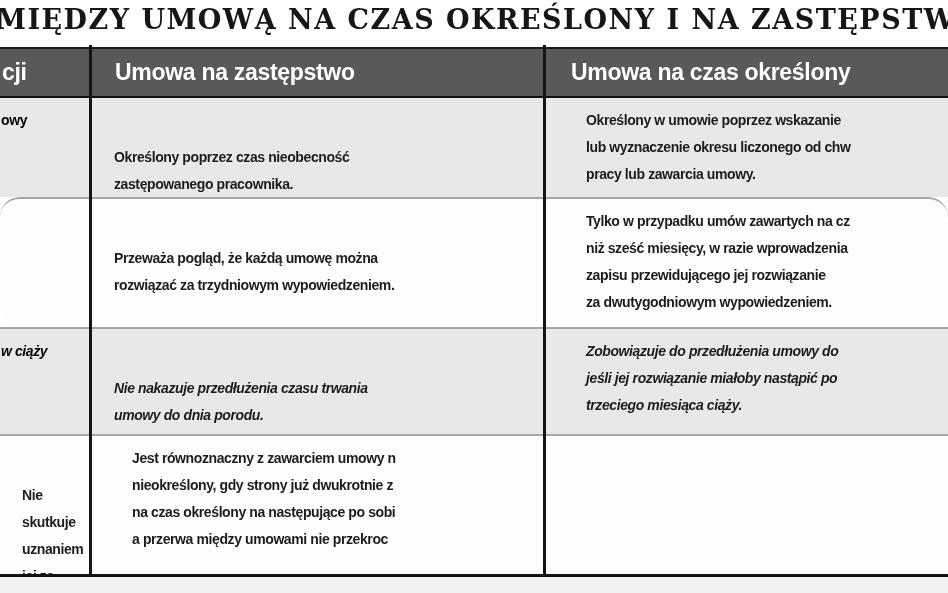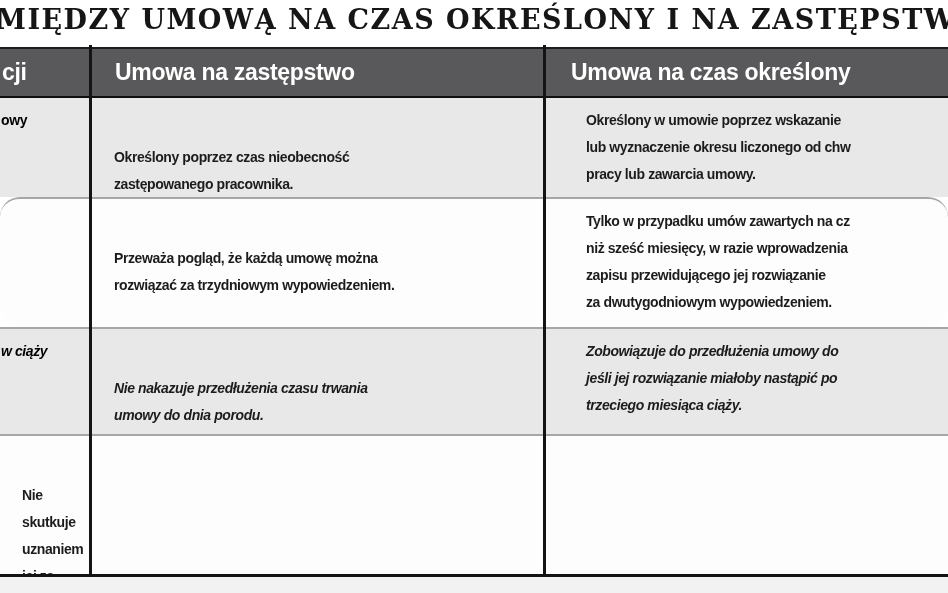--- a/index.html
+++ b/index.html
@@ -140,20 +140,24 @@
     <div class="cell c2">Nie nakazuje przedłużenia czasu trwania
 umowy do dnia porodu.</div>
     <div class="cell c3">Zobowiązuje do przedłużenia umowy do
 jeśli jej rozwiązanie miałoby nastąpić po
 trzeciego miesiąca ciąży.</div>
   </div>
 
   <div class="t-row row-4">
     <div class="cell c2">Nie skutkuje uznaniem jej za umowę
 na czas nieokreślony.</div>
+    <div class="cell c3">Jest równoznaczny z zawarciem umowy n
+nieokreślony, gdy strony już dwukrotnie z
+na czas określony na następujące po sobi
+a przerwa między umowami nie przekroc</div>
   </div>
 
   <div class="v-divider d1"></div>
   <div class="v-divider d2"></div>
   <div class="table-bottom-border"></div>
   <div class="footer-strip"></div>
 
 </div>
 
 </body></html>

